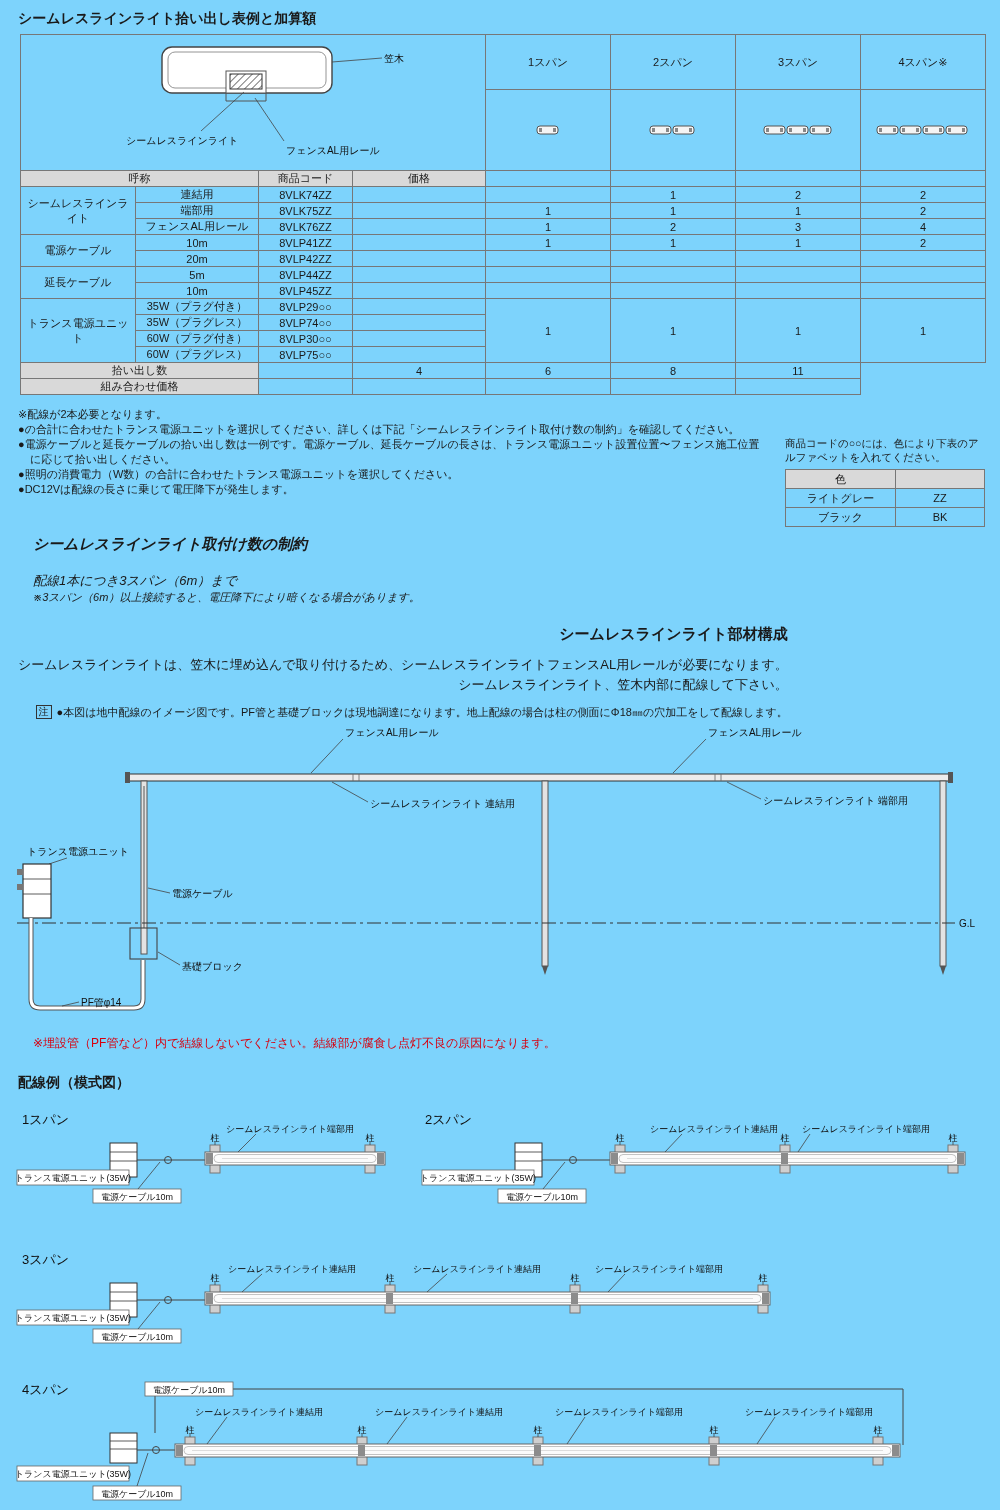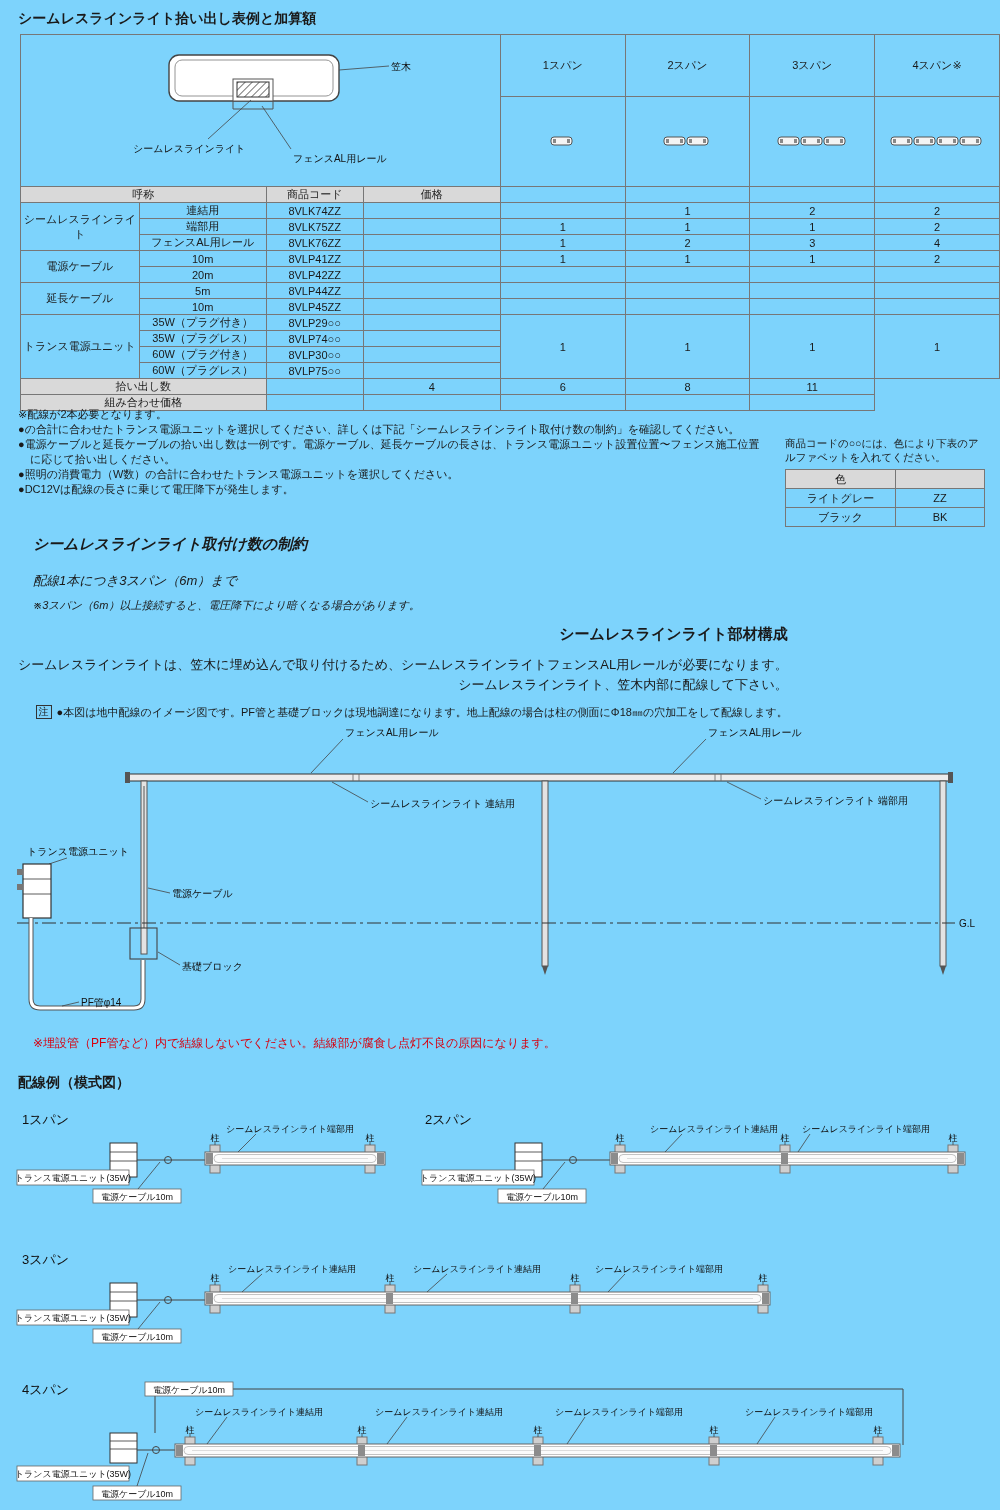--- a/index.html
+++ b/index.html
@@ -5,36 +5,36 @@
   * { margin:0; padding:0; box-sizing:border-box; }
   body { font-family:"Liberation Sans","DejaVu Sans",sans-serif; background:#fff; }
   .page { position:relative; width:1000px; height:1510px; background:#7dd3fc; color:#1a1a1a; overflow:hidden; }
 
   .doc-title { position:absolute; left:18px; top:10px; font-size:14px; font-weight:bold; }
 
   table.main { position:absolute; left:20px; top:34px; border-collapse:collapse; table-layout:fixed; font-size:11px; }
   table.main td { border:1px solid #777; text-align:center; vertical-align:middle; height:16px; padding:0 2px; }
   table.main tr.r1 td { height:54px; }
   table.main tr.r2 td { height:79px; padding:0; }
-  td.diagcell { padding:8px !important; }
+  td.diagcell { padding:0 !important; }
   .hdr, .glabel { background:#d9d9d9; }
   .iconwrap { display:block; margin:0 auto; }
 
   .notes { position:absolute; left:18px; top:407px; width:745px; font-size:11px; line-height:15px; }
   .notes div { padding-left:12px; text-indent:-12px; }
 
   .colorblock { position:absolute; left:785px; top:436px; width:200px; font-size:10.5px; line-height:14px; }
   table.colortbl { border-collapse:collapse; margin-top:5px; width:200px; font-size:11px; }
   table.colortbl td { border:1px solid #777; height:19px; text-align:center; vertical-align:middle; }
   table.colortbl .c1 { width:110px; }
 
   .constraint { position:absolute; left:33px; top:535px;font-style:italic; }
   .constraint .sec-title { font-size:15px; font-weight:bold; }
   .constraint .body { font-size:13px; margin-top:18px; }
-  .constraint .small { font-size:11px; margin-top:8px; }
+  .constraint .small { font-size:11px; margin-top:0; }
 
   .composition { position:absolute; left:18px; top:625px;text-align:right; }
   .composition .sec-title { font-size:15px; font-weight:bold; }
   .composition .body { font-size:13px; margin-top:11px; line-height:20px; }
   .composition .noteline { font-size:11px; margin-top:10px; }
   .chu-box { display:inline-block; border:1px solid #333; font-size:10px; line-height:12px; padding:0 2px; margin-right:5px; vertical-align:1px; }
 
   svg.fence { position:absolute; left:15px; top:716px; }
   .warning { position:absolute; left:33px; top:1035px; font-size:12px; color:#d7000f; }
   .wiring-title { position:absolute; left:18px; top:1074px; font-size:14px; font-weight:bold; }

